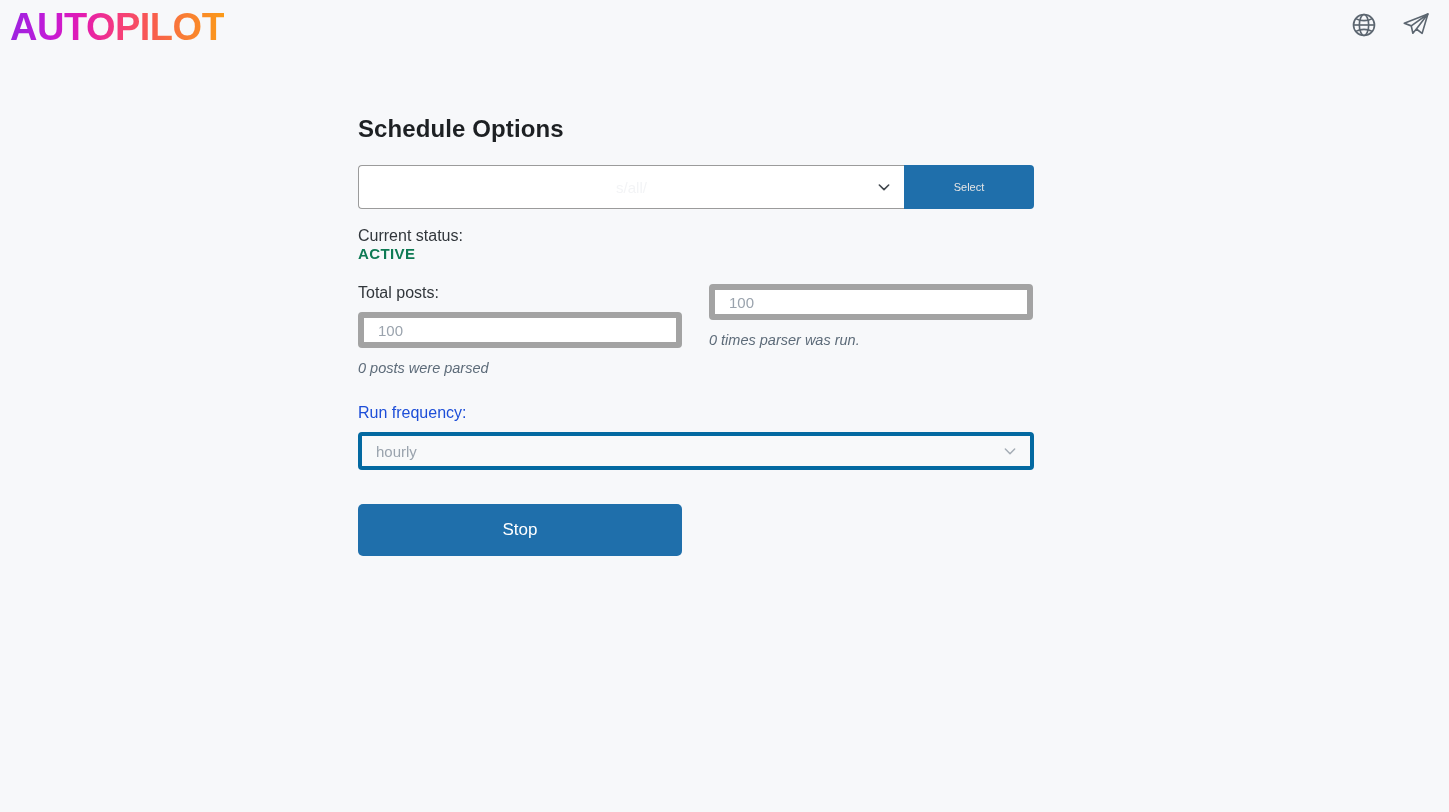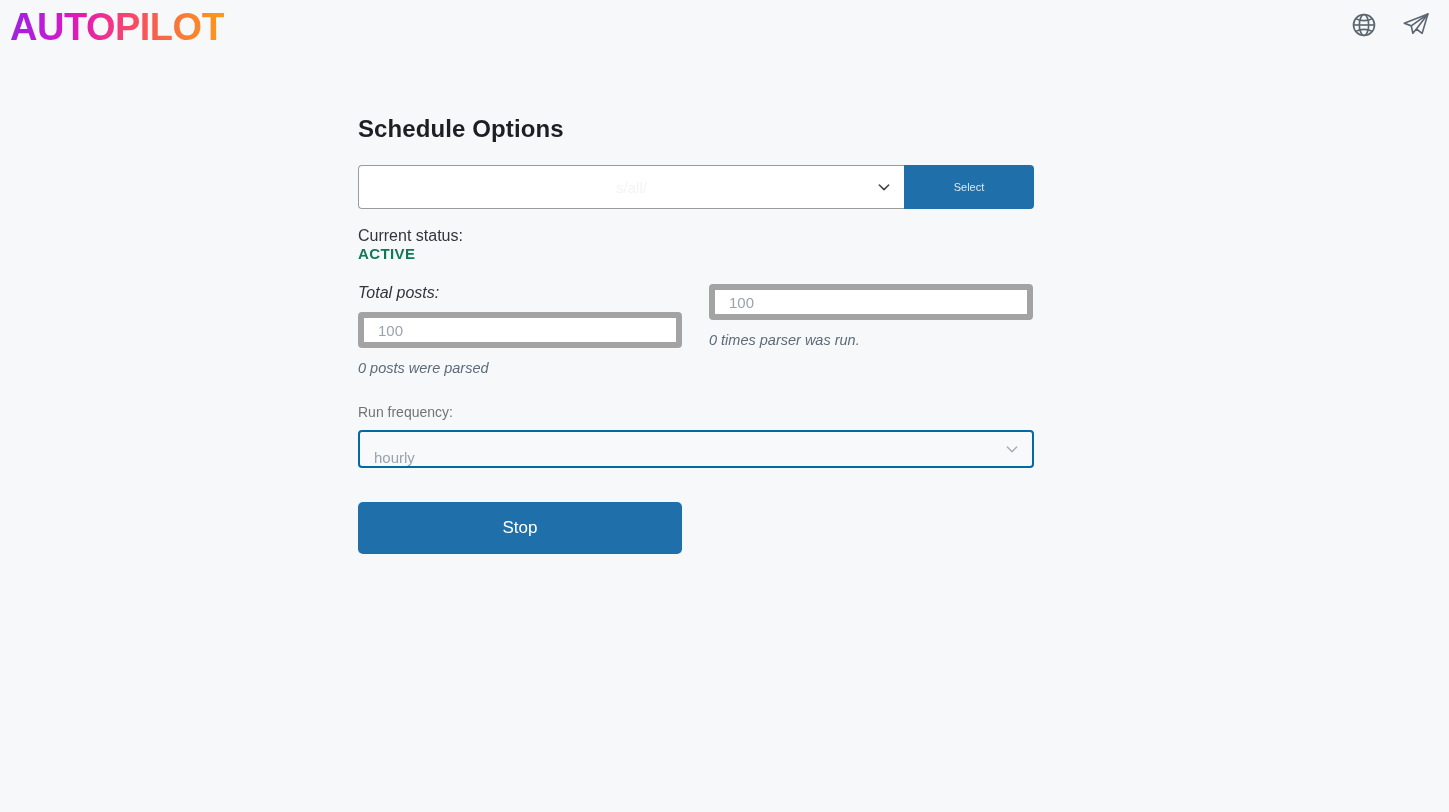--- a/index.html
+++ b/index.html
@@ -152,21 +152,20 @@
     margin-bottom: 16px;
   }
   .field-col {
     width: 324px;
   }
   .field-label {
     font-size: 16px;
     color: #31363b;
     margin-bottom: 10px;
     display: block;
-    font-style: italic;
   }
   .text-input {
     width: 324px;
     height: 36px;
     box-sizing: border-box;
     border: 6px solid #a3a3a3;
     border-radius: 4px;
     background: #ffffff;
     padding: 0 14px;
     font-size: 15px;
@@ -179,36 +178,36 @@
   }
   .hint {
     font-size: 14.5px;
     font-style: italic;
     color: #5d6b79;
     margin-top: 12px;
   }
 
   
   .freq-label {
-    font-size: 14px;
-    color: #737373;
+    font-size: 16px;
+    color: #1d4ed8;
     display: block;
     margin-top: 28px;
     margin-bottom: 10px;
   }
   .freq-select {
     position: relative;
     width: 676px;
     height: 38px;
     box-sizing: border-box;
-    border: 2px solid #0369a1;
+    border: 4px solid #0369a1;
     border-radius: 4px;
     background: #f8f9fa;
     display: flex;
-    align-items: flex-end;
+    align-items: center;
     padding: 0 14px;
   }
   .freq-select .freq-text {
     font-size: 15px;
     color: #9aa3ad;
   }
 
   
   .stop-btn {
     margin-top: 34px;

